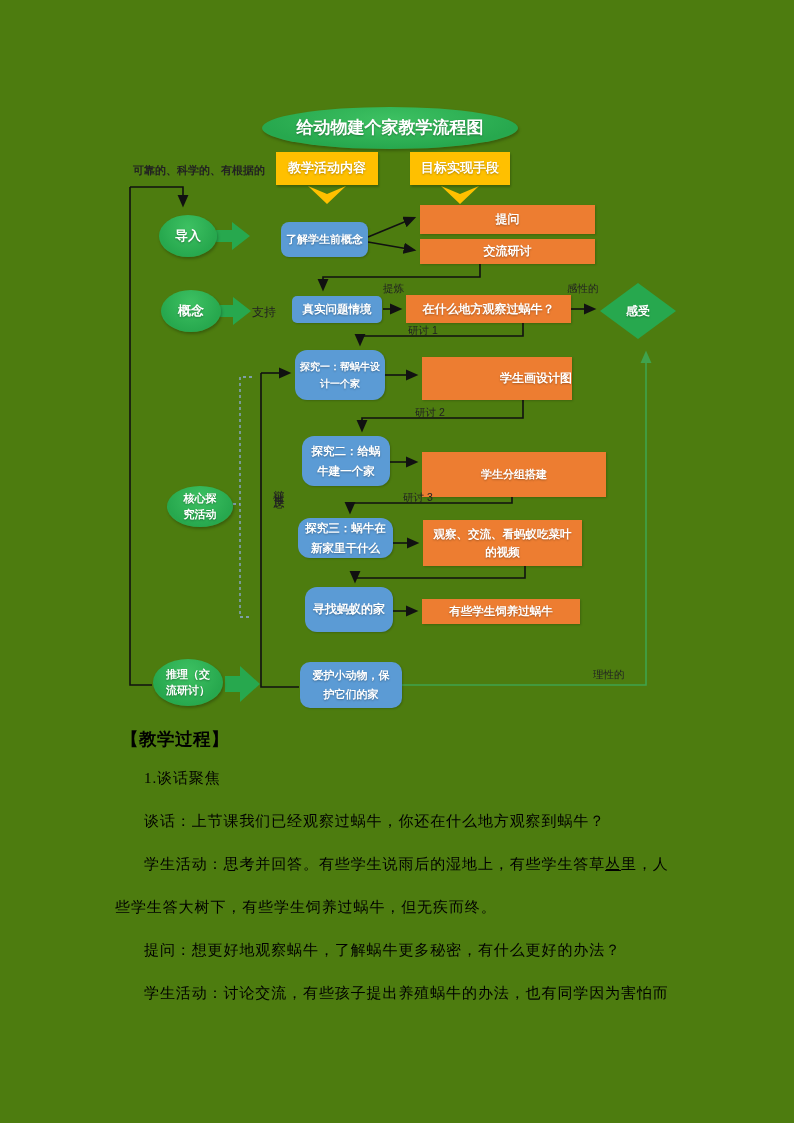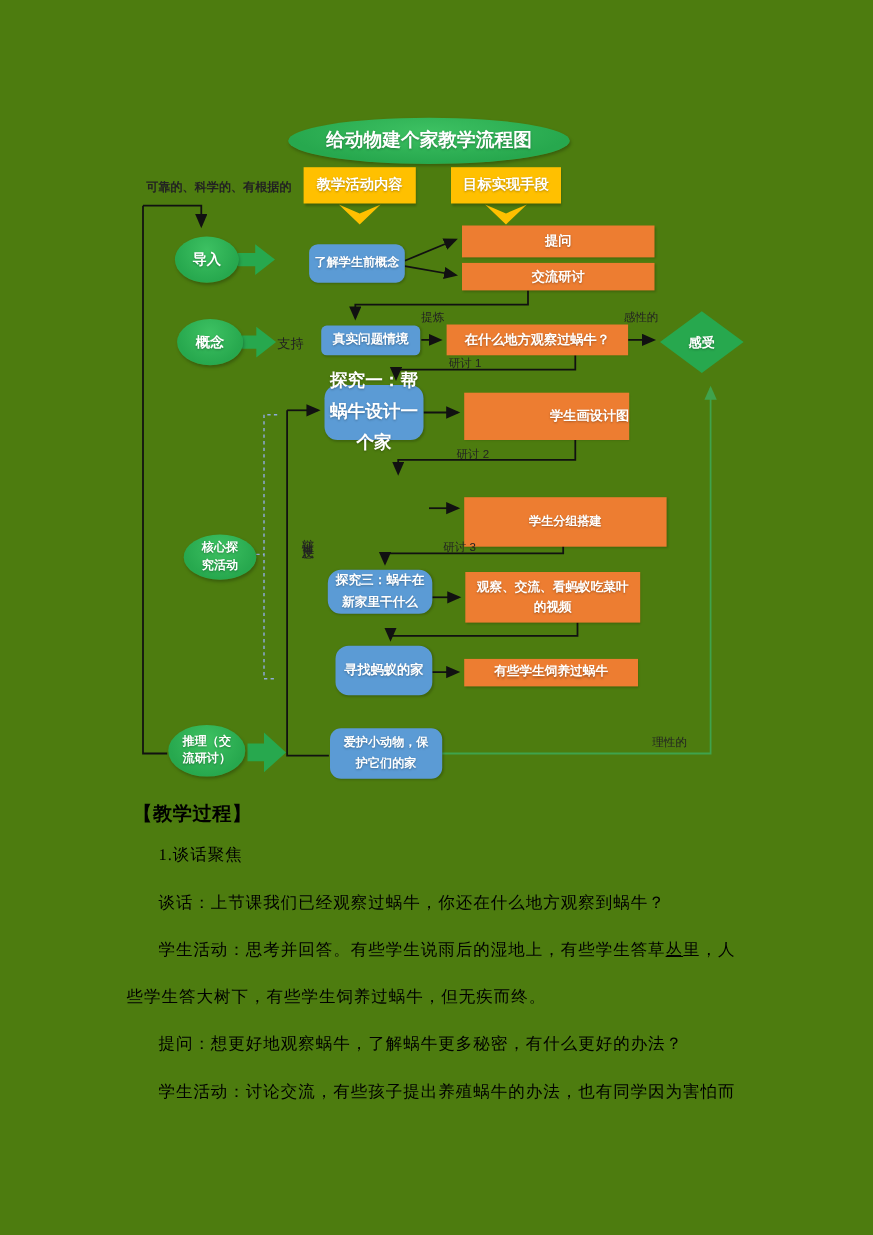--- a/index.html
+++ b/index.html
@@ -110,22 +110,25 @@
   <div class="abs shape ellipse" style="left:153px;top:659px;width:70px;height:47px;font-size:11px;line-height:1.45;padding:0 12px;">
     <span class="t">推理（交流研讨）</span>
   </div>
 
   <div class="abs shape bluebox" style="left:281px;top:222px;width:87px;height:35px;font-size:11px;border-radius:8px;">
     <span class="t">了解学生前概念</span>
   </div>
   <div class="abs shape bluebox" style="left:292px;top:296px;width:90px;height:27px;font-size:11.5px;border-radius:5px;">
     <span class="t">真实问题情境</span>
   </div>
-  <div class="abs shape bluebox" style="left:295px;top:350px;width:90px;height:50px;font-size:16px;border-radius:12px;padding:0 4px;">
+  <div class="abs shape bluebox" style="left:295px;top:350px;width:90px;height:50px;font-size:10px;border-radius:12px;padding:0 4px;">
     <span class="t">探究一：帮蜗牛设计一个家</span>
+  </div>
+  <div class="abs shape bluebox" style="left:302px;top:436px;width:88px;height:50px;font-size:11.5px;border-radius:12px;padding:0 6px;">
+    <span class="t">探究二：给蜗牛建一个家</span>
   </div>
   <div class="abs shape bluebox" style="left:298px;top:518px;width:95px;height:40px;font-size:11.5px;border-radius:12px;padding:0 6px;">
     <span class="t">探究三：蜗牛在新家里干什么</span>
   </div>
   <div class="abs shape bluebox" style="left:305px;top:587px;width:88px;height:45px;font-size:12px;border-radius:12px;">
     <span class="t">寻找蚂蚁的家</span>
   </div>
   <div class="abs shape bluebox" style="left:300px;top:662px;width:102px;height:46px;font-size:11px;border-radius:10px;padding:0 10px;">
     <span class="t">爱护小动物，保护它们的家</span>
   </div>

